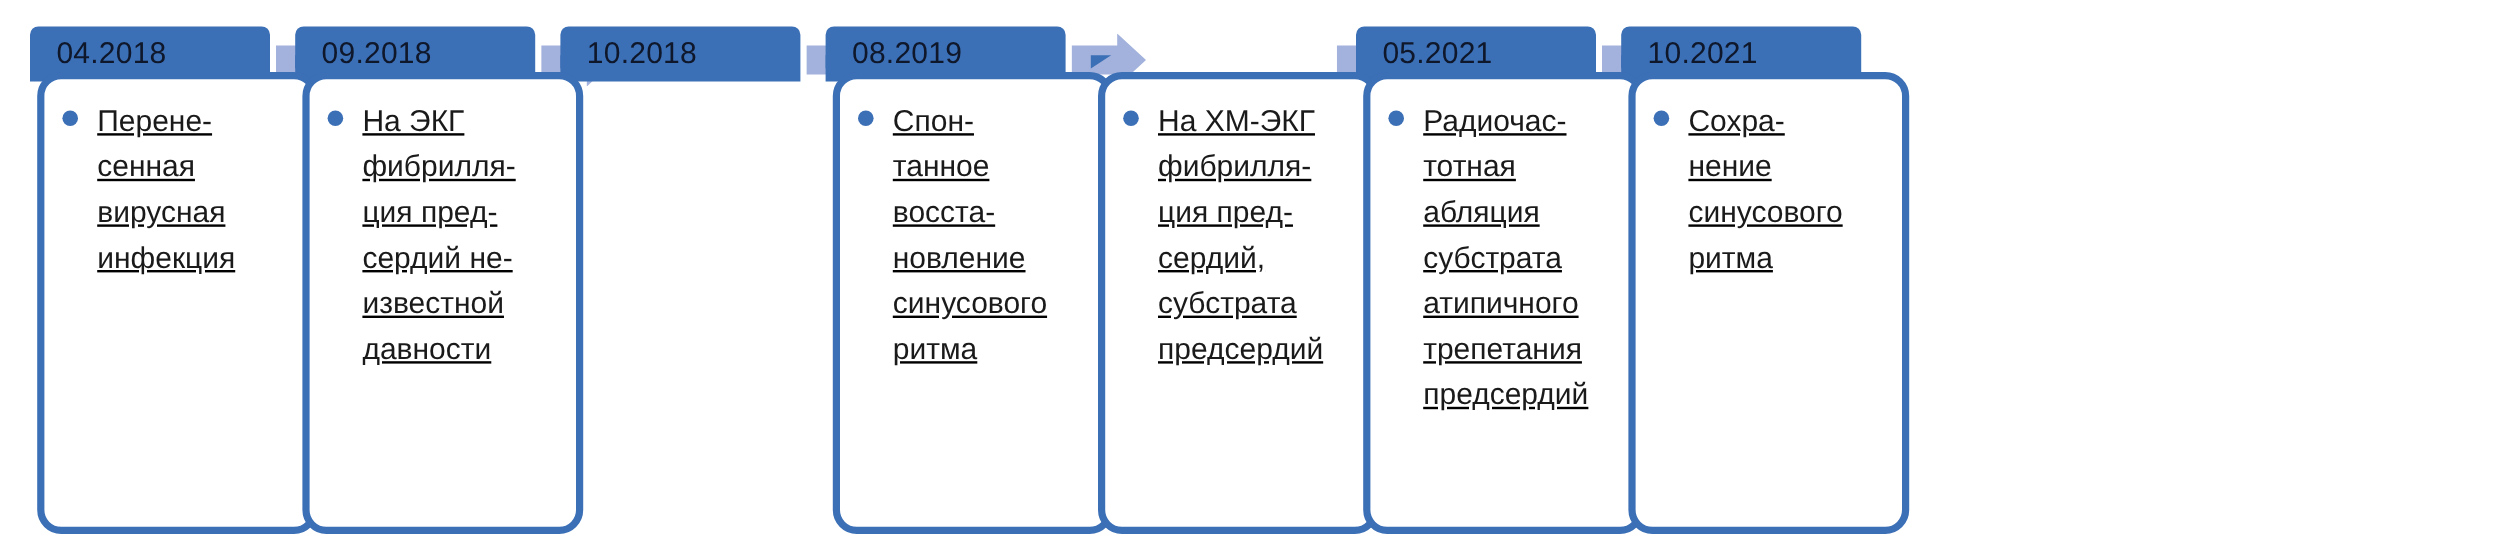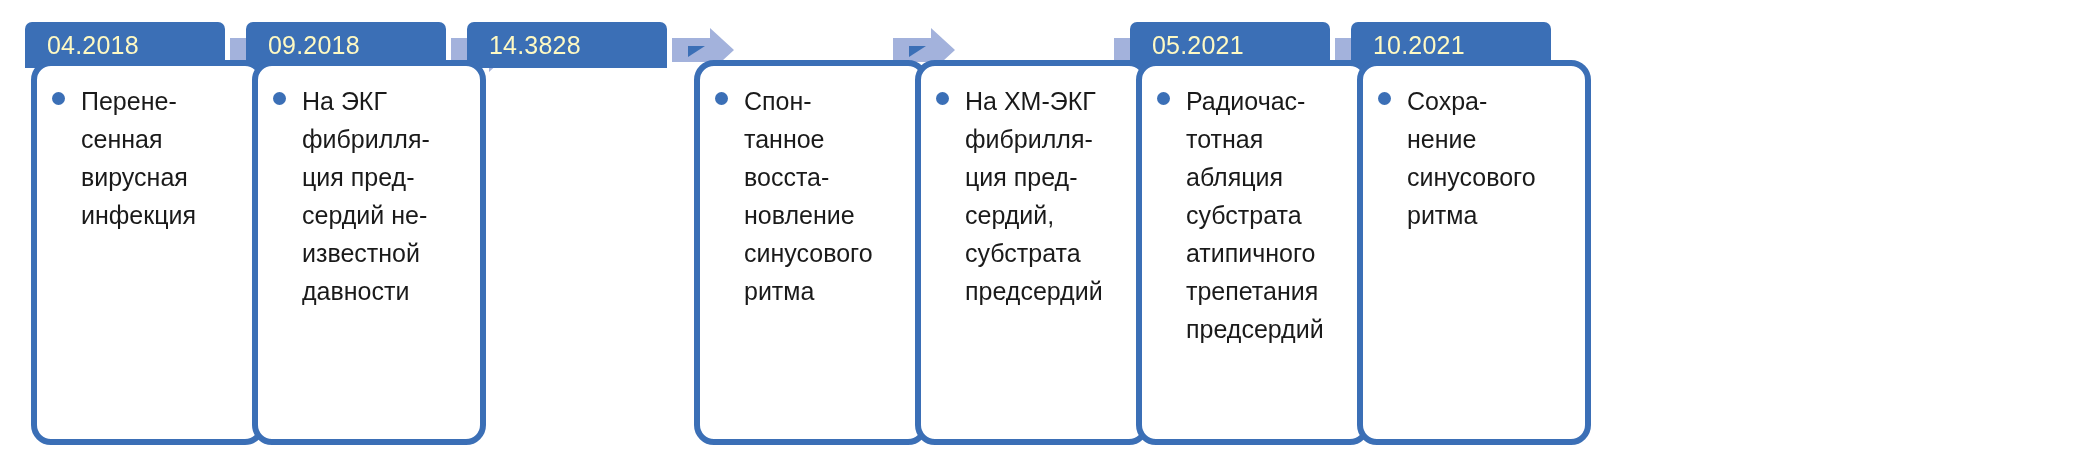--- a/index.html
+++ b/index.html
@@ -38,21 +38,21 @@
     background: #3B6FB6;
     border-radius: 7px 7px 0 0;
     box-sizing: border-box;
     z-index: 3;
   }
   .tab-label {
     position: absolute;
     left: 22px;
     top: 50%;
     transform: translateY(-50%);
-    color: #fef9c3;
+    color: #0f172a;
     font-size: 25px;
     line-height: 1;
     letter-spacing: 0.2px;
     white-space: nowrap;
   }
   
   .tab-notch {
     position: absolute;
     left: 0px;
     top: 46px;
@@ -77,20 +77,21 @@
     z-index: 4;
   }
 
   .bullet-row {
     position: absolute;
     left: 15px;
     right: 6px;
     top: 16px;
     display: flex;
     align-items: flex-start;
+    text-decoration: underline;
   }
   .bullet-dot {
     flex: 0 0 auto;
     width: 13px;
     height: 13px;
     border-radius: 50%;
     background: #3B6FB6;
     margin-top: 10px;
   }
   .bullet-text {
@@ -161,30 +162,33 @@
       </div>
     </div>
     <div class="step" style="left: 467px;">
       <div class="arrow">
         <svg width="62" height="44" viewBox="0 0 62 44" xmlns="http://www.w3.org/2000/svg">
           <path d="M0 10 L38 10 L38 0 L62 22 L38 44 L38 34 L0 34 Z" fill="#A3B2DC"></path>
         </svg>
       </div>
       <div class="tab-notch"></div>
       <div class="tab">
-        <span class="tab-label">14.3828</span>
+        <span class="tab-label">10.2018</span>
       </div>
     </div>
     <div class="step" style="left: 688px;">
       <div class="arrow">
         <svg width="62" height="44" viewBox="0 0 62 44" xmlns="http://www.w3.org/2000/svg">
           <path d="M0 10 L38 10 L38 0 L62 22 L38 44 L38 34 L0 34 Z" fill="#A3B2DC"></path>
         </svg>
       </div>
       <div class="tab-notch"></div>
+      <div class="tab">
+        <span class="tab-label">08.2019</span>
+      </div>
       <div class="card">
         <div class="bullet-row">
           <span class="bullet-dot"></span>
           <span class="bullet-text">Спон-
 танное
 восста-
 новление
 синусового
 ритма</span>
         </div>

